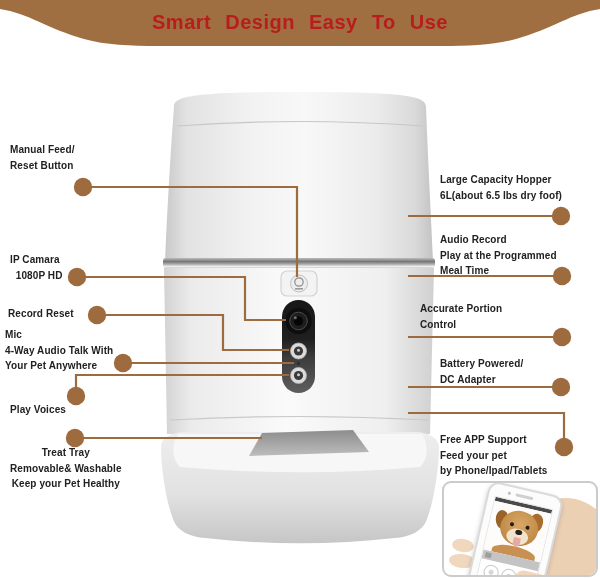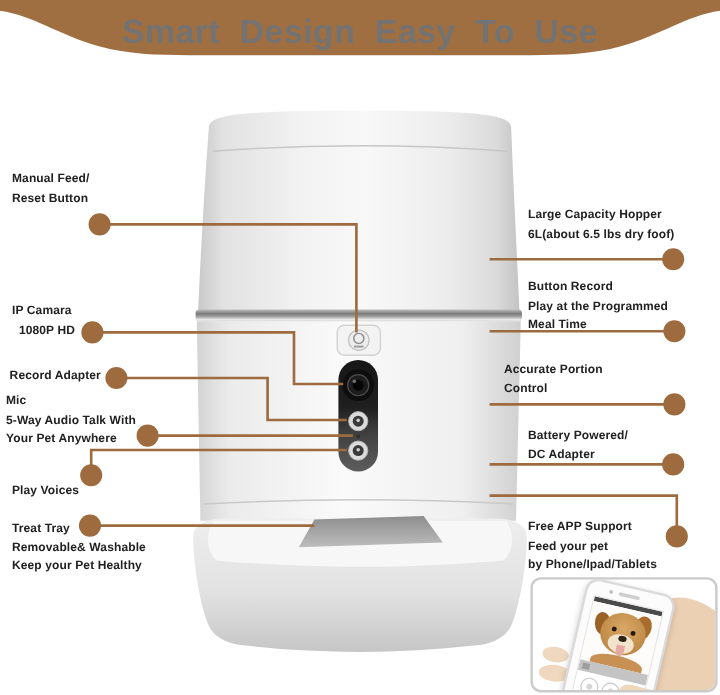--- a/index.html
+++ b/index.html
@@ -8,21 +8,21 @@
     --label-text:#212121;
   }
   html,body{margin:0;padding:0;background:#fff;}
   .canvas{
     position:relative;width:600px;height:579px;background:#ffffff;
     overflow:hidden;font-family:"Liberation Sans","DejaVu Sans",sans-serif;
   }
   .scene{position:absolute;left:0;top:0;z-index:1;}
   .banner-title{
     position:absolute;left:0;right:0;top:11px;z-index:3;text-align:center;
-    color:#737373;font-size:28px;font-weight:bold;letter-spacing:.5px;word-spacing:8px;
+    color:#b91c1c;font-size:20px;font-weight:bold;letter-spacing:.5px;word-spacing:8px;
   }
   .callout-label{
     position:absolute;z-index:3;color:var(--label-text);
     font-size:10px;font-weight:bold;line-height:15.5px;white-space:pre;letter-spacing:.1px;
   }
   
   .phone-panel{
     position:absolute;left:442px;top:481px;width:152px;height:92px;z-index:3;
     border:2px solid #cbcbcb;border-radius:9px;background:#fff;overflow:hidden;
   }
@@ -181,32 +181,32 @@
       <circle cx="564" cy="447" r="9.2"></circle>
     </g>
   </svg>
 
   <div class="banner-title">Smart Design Easy To Use</div>
 
   <div class="callout-label" style="left:10px;top:142px;">Manual Feed/
 Reset Button</div>
   <div class="callout-label" style="left:10px;top:252px;">IP Camara
   1080P HD</div>
-  <div class="callout-label" style="left:8px;top:306px;">Record Adapter</div>
+  <div class="callout-label" style="left:8px;top:306px;">Record Reset</div>
   <div class="callout-label" style="left:5px;top:327px;">Mic
-5-Way Audio Talk With
+4-Way Audio Talk With
 Your Pet Anywhere</div>
   <div class="callout-label" style="left:10px;top:402px;text-align:center;">Play Voices</div>
-  <div class="callout-label" style="left:10px;top:433px;">Treat Tray
+  <div class="callout-label" style="left:10px;top:445px;text-align:center;">Treat Tray
 Removable&amp; Washable
 Keep your Pet Healthy</div>
 
   <div class="callout-label" style="left:440px;top:172px;">Large Capacity Hopper
 6L(about 6.5 lbs dry foof)</div>
-  <div class="callout-label" style="left:440px;top:232px;">Button Record
+  <div class="callout-label" style="left:440px;top:232px;">Audio Record
 Play at the Programmed
 Meal Time</div>
   <div class="callout-label" style="left:420px;top:301px;">Accurate Portion
 Control</div>
   <div class="callout-label" style="left:440px;top:432px;">Free APP Support
 Feed your pet
 by Phone/Ipad/Tablets</div>
   <div class="callout-label" style="left:440px;top:356px;">Battery Powered/
 DC Adapter</div>
 

